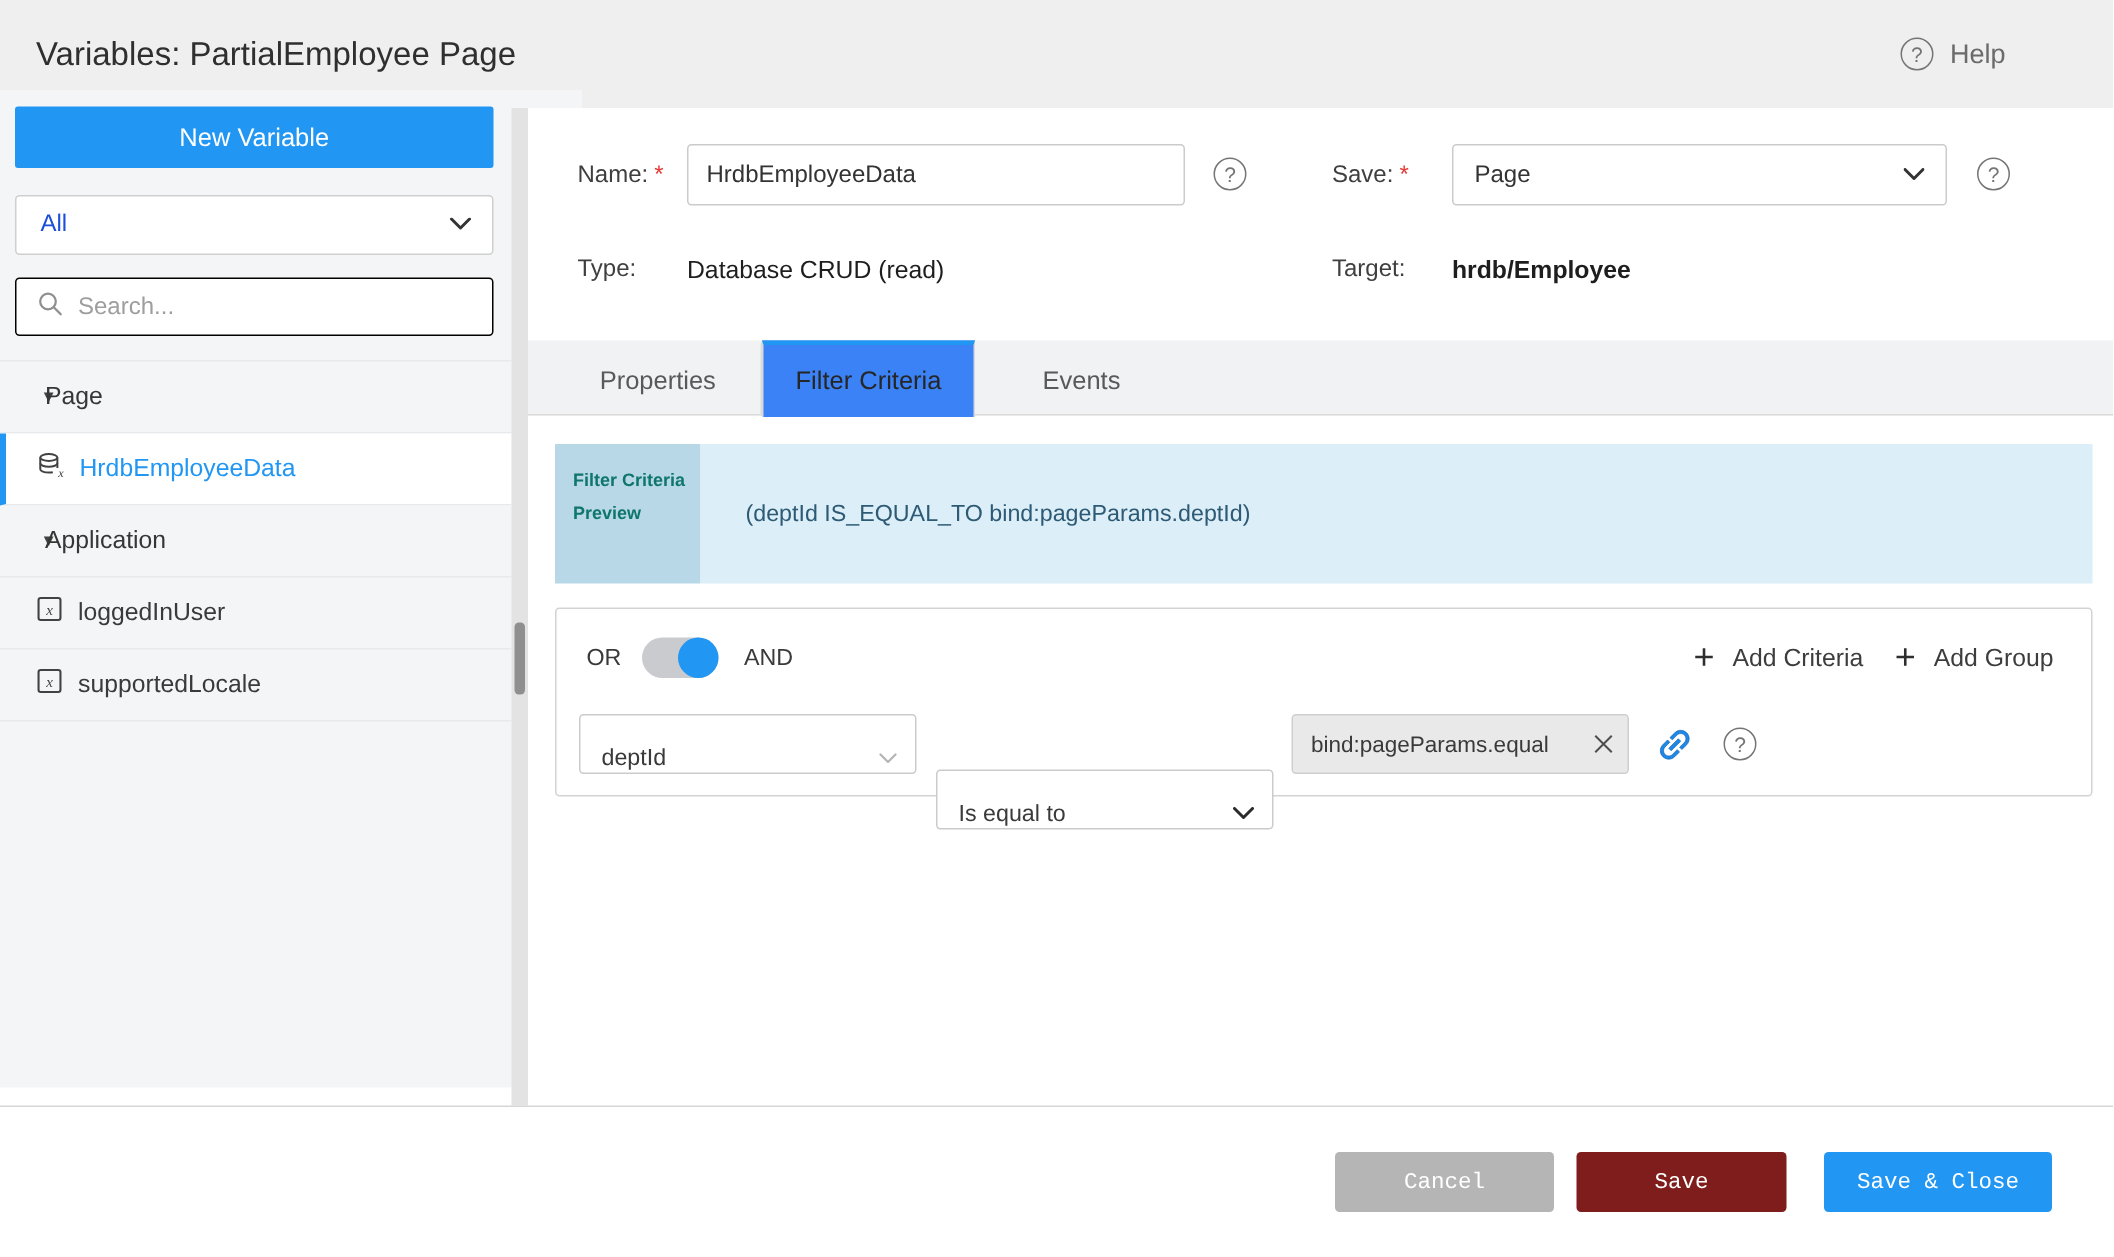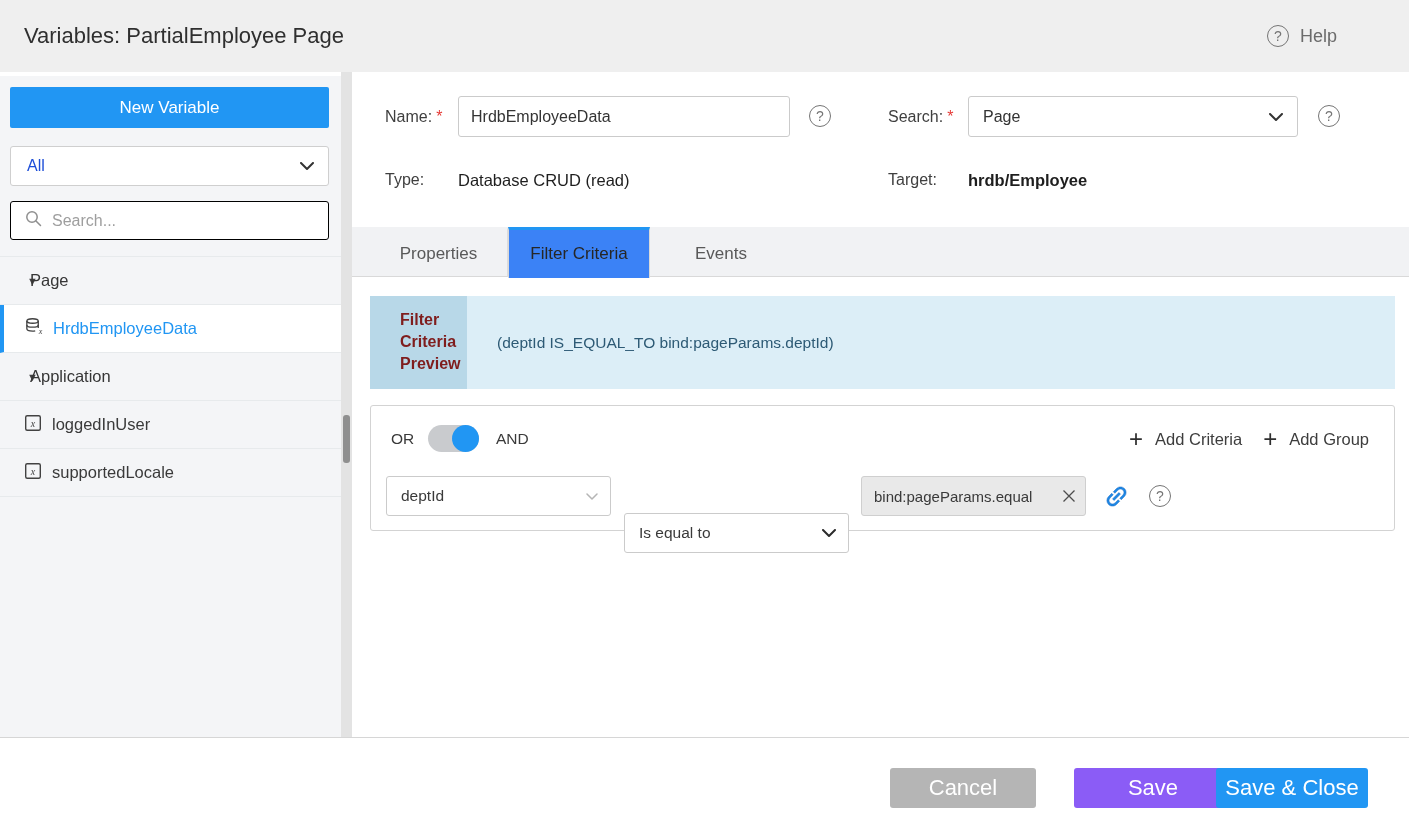--- a/index.html
+++ b/index.html
@@ -7,21 +7,21 @@
   .stage { position:relative; width:1409px; height:838px; background:#ffffff; overflow:hidden; }
 
   
   .hdr { position:absolute; top:0; left:0; width:1409px; height:72px; background:#efefef; }
   .hdr-title { position:absolute; left:24px; top:0; height:72px; line-height:72px; font-size:22px; color:#2f2f2f; font-weight:400; }
   .hdr-help { position:absolute; right:72px; top:0; height:72px; display:flex; align-items:center; gap:11px; cursor:pointer; }
   .qmark { display:inline-flex; align-items:center; justify-content:center; width:22px; height:22px; border:1.6px solid #757575; border-radius:50%; color:#757575; font-size:14px; font-weight:400; flex:0 0 auto; }
   .hdr-help .hlp-txt { font-size:18px; color:#6b6b6b; }
 
   
-  .sidebar { position:absolute; left:0; top:76px; width:388px; height:665px; background:#f4f5f7; }
+  .sidebar { position:absolute; left:0; top:60px; width:388px; height:665px; background:#f4f5f7; }
   .btn-newvar { position:absolute; left:10px; top:11px; width:319px; height:41px; background:#2196f3; color:#fff; border:none; border-radius:2px; font-size:17px; font-weight:500; font-family:"Liberation Sans",sans-serif; cursor:pointer; }
   .sb-select { position:absolute; left:10px; top:70px; width:319px; height:40px; background:#fff; border:1px solid #cfcfcf; border-radius:3px; display:flex; align-items:center; padding:0 14px 0 16px; cursor:pointer; }
   .sb-select .val { flex:1; font-size:16px; color:#1d4ed8; }
   .sb-search { position:absolute; left:10px; top:125px; width:319px; height:39px; background:#fff; border:1px solid #000000; border-radius:3px; display:flex; align-items:center; padding:0 10px 0 14px; gap:10px; }
   .sb-search input { border:none; outline:none; flex:1; font-size:16px; color:#333; font-family:"Liberation Sans",sans-serif; background:transparent; }
   .sb-search input::placeholder { color:#9e9e9e; }
   .varlist { position:absolute; left:0; top:180px; width:341px; list-style:none; border-top:1px solid #e7eaec; }
   .vrow { height:48px; display:flex; align-items:center; border-bottom:1px solid #e7eaec; cursor:pointer; background:transparent; }
   .vrow .tri { width:30px; padding-left:27px; font-size:11px; color:#424242; flex:0 0 auto; }
   .vrow.group .lbl { font-size:16.5px; color:#363636; padding-left:0; }
@@ -53,53 +53,53 @@
   
   .tabbar { position:absolute; top:155px; left:0; width:1057px; height:50px; background:#f1f2f4; border-bottom:1px solid #d9d9d9; display:flex; padding-left:18px; }
   .tab { height:50px; display:flex; align-items:center; justify-content:center; font-size:17px; color:#595959; cursor:pointer; border-top:3px solid transparent; }
   .tab.t0 { width:138px; border-right:1px solid #dcdcdc; }
   .tab.t1 { width:142px; }
   .tab.t2 { width:142px; }
   .tab.active { background:#3b82f6; border-top:3px solid #2196f3; border-left:1px solid #d9d9d9; border-right:1px solid #d9d9d9; color:#262626; margin-bottom:-1px; height:51px; }
 
   
   .preview { position:absolute; top:224px; left:18px; width:1025px; height:93px; display:flex; }
-  .preview .plabel { width:97px; background:#b8d8e8; color:#7f1d1d; font-size:16px; font-weight:700; padding:13px 10px 10px 30px; line-height:22px; }
+  .preview .plabel { width:97px; background:#b8d8e8; color:#0f766e; font-size:12px; font-weight:700; padding:13px 10px 10px 12px; line-height:22px; }
   .preview .pbody { flex:1; background:#dceef7; color:#2d5a75; font-size:15.5px; display:flex; align-items:center; padding-left:30px; }
 
   
   .panel { position:absolute; top:333px; left:18px; width:1025px; height:126px; border:1px solid #d3d3d3; border-radius:3px; }
   .prow1 { position:absolute; top:19px; left:0; width:100%; height:28px; }
   .or-lbl, .and-lbl { position:absolute; font-size:15.5px; font-weight:500; color:#3a3a3a; line-height:28px; }
   .or-lbl { left:20px; }
   .and-lbl { left:125px; }
   .toggle { position:absolute; left:57px; top:0; width:51px; height:27px; border-radius:14px; background:#c9cbce; cursor:pointer; }
   .toggle .knob { position:absolute; right:0; top:0; width:27px; height:27px; border-radius:50%; background:#2196f3; }
   .addgrp { position:absolute; right:25px; top:0; height:28px; display:flex; align-items:center; gap:13px; }
   .plus { font-size:24px; font-weight:300; color:#2e2e2e; line-height:24px; }
   .addlbl { font-size:16.5px; color:#3d3d3d; cursor:pointer; }
   .addbtn { display:flex; align-items:center; gap:12px; cursor:pointer; }
   .addbtn + .addbtn { margin-left:8px; }
   .prow2 { position:absolute; top:70px; left:0; width:100%; height:40px; }
-  .crit-select { position:absolute; top:0; height:40px; width:225px; background:#fff; border:1px solid #cbcbcb; border-radius:3px; display:flex; align-items:center; padding:0 12px 0 14px; cursor:pointer; }
+  .crit-select { position:absolute; top:0; height:40px; width:225px; background:#fff; border:1px solid #cbcbcb; border-radius:3px; display:flex; align-items:flex-end; padding:0 12px 0 14px; cursor:pointer; }
   .crit-select .val { flex:1; font-size:15.5px; color:#3a3a3a; }
   .cs1 { left:15px; }
   .cs2 { left:253px;margin-top:37px; }
   .chip { position:absolute; left:490px; top:0; width:225px; height:40px; background:#e9e9e9; border:1px solid #cfcfcf; border-radius:3px; display:flex; align-items:center; padding:0 8px 0 12px; }
   .chip .val { flex:1; font-size:15px; color:#3a3a3a; white-space:nowrap; overflow:hidden; }
   .chip .x { cursor:pointer; display:flex; align-items:center; }
   .linkicon { position:absolute; left:732px; top:7px; cursor:pointer; }
   .q3 { position:absolute; left:778px; top:9px; cursor:pointer; }
 
   
   .divider { position:absolute; top:737px; left:0; width:1409px; height:1px; background:#d6d6d6; }
   .footer { position:absolute; top:738px; left:0; width:1409px; height:100px; background:#fff; }
-  .fbtn { position:absolute; top:30px; height:40px; border:none; border-radius:3px; color:#fff; font-size:22px; font-family:Liberation Sans, sans-serif; cursor:pointer; }
+  .fbtn { position:absolute; top:30px; height:40px; border:none; border-radius:3px; color:#fff; font-size:15px; font-family:Liberation Mono, monospace; cursor:pointer; }
   .btn-cancel { left:890px; width:146px; background:#b5b5b5; }
-  .btn-save { left:1074px; width:158px; background:#8b5cf6; }
+  .btn-save { left:1051px; width:140px; background:#7f1d1d; }
   .btn-saveclose { left:1216px; width:152px; background:#2196f3; }
 </style>
 </head>
 <body>
 
 <div class="stage">
 
   <div class="hdr">
     <div class="hdr-title">Variables: PartialEmployee Page</div>
     <div class="hdr-help">
@@ -175,21 +175,21 @@
     <div class="thumb"></div>
   </div>
 
   <div class="main">
 
     <div class="row1">
       <span class="flabel lab-name"><span>Name:</span><span class="req">*</span></span>
       <input class="inp" value="HrdbEmployeeData" style="">
       <span class="qmark q1">?</span>
 
-      <span class="flabel lab-owner"><span>Search:</span><span class="req">*</span></span>
+      <span class="flabel lab-owner"><span>Save:</span><span class="req">*</span></span>
       <div class="owner-select">
         <span class="val">Page</span>
         <span>
           <svg width="14" height="9" viewBox="0 0 14 9">
               <path d="M1 1l6 6 6-6" fill="none" stroke="#333" stroke-width="2" stroke-linecap="round" stroke-linejoin="round"></path>
             </svg>
         </span>
       </div>
       <span class="qmark q2">?</span>
     </div>

